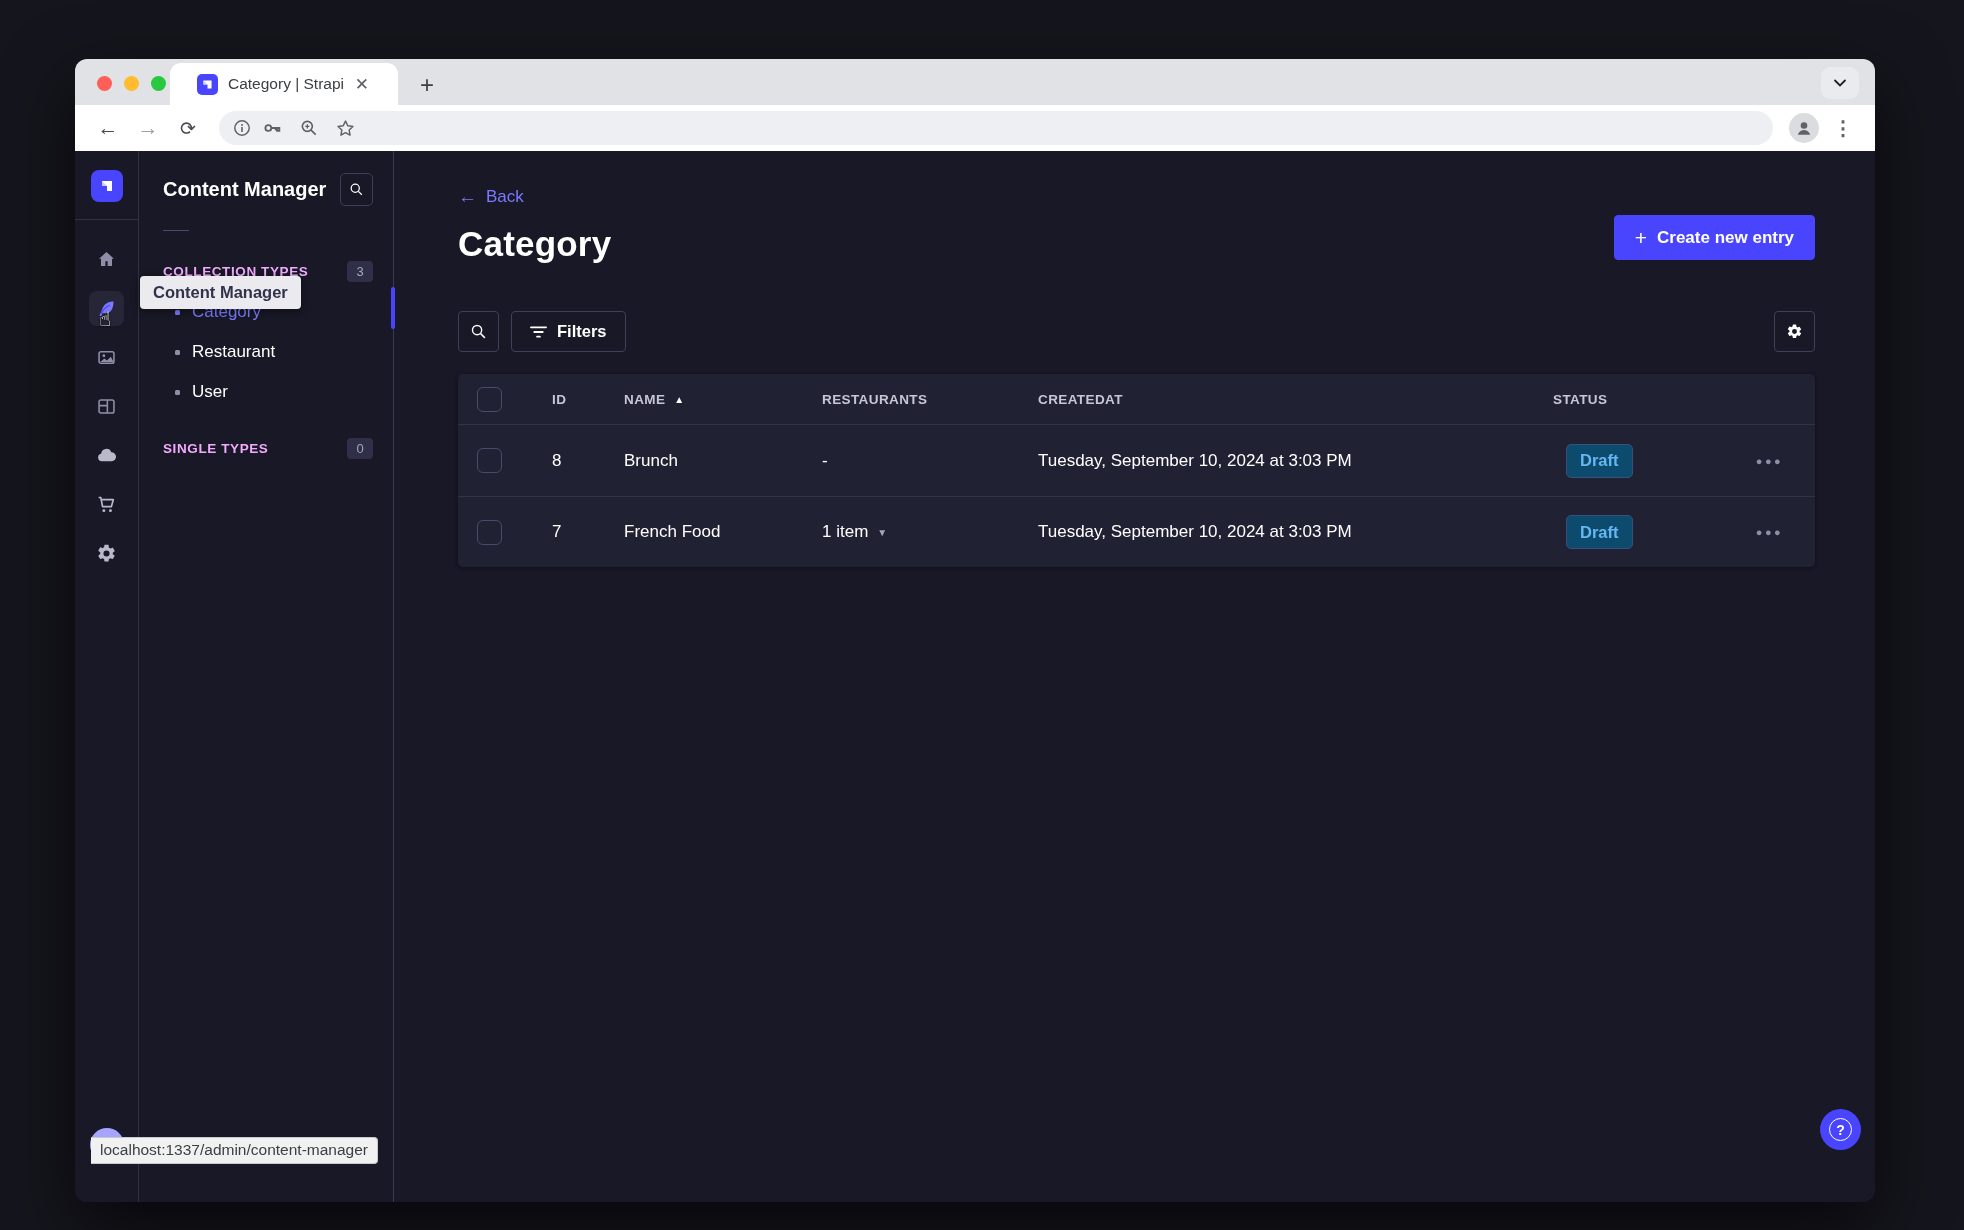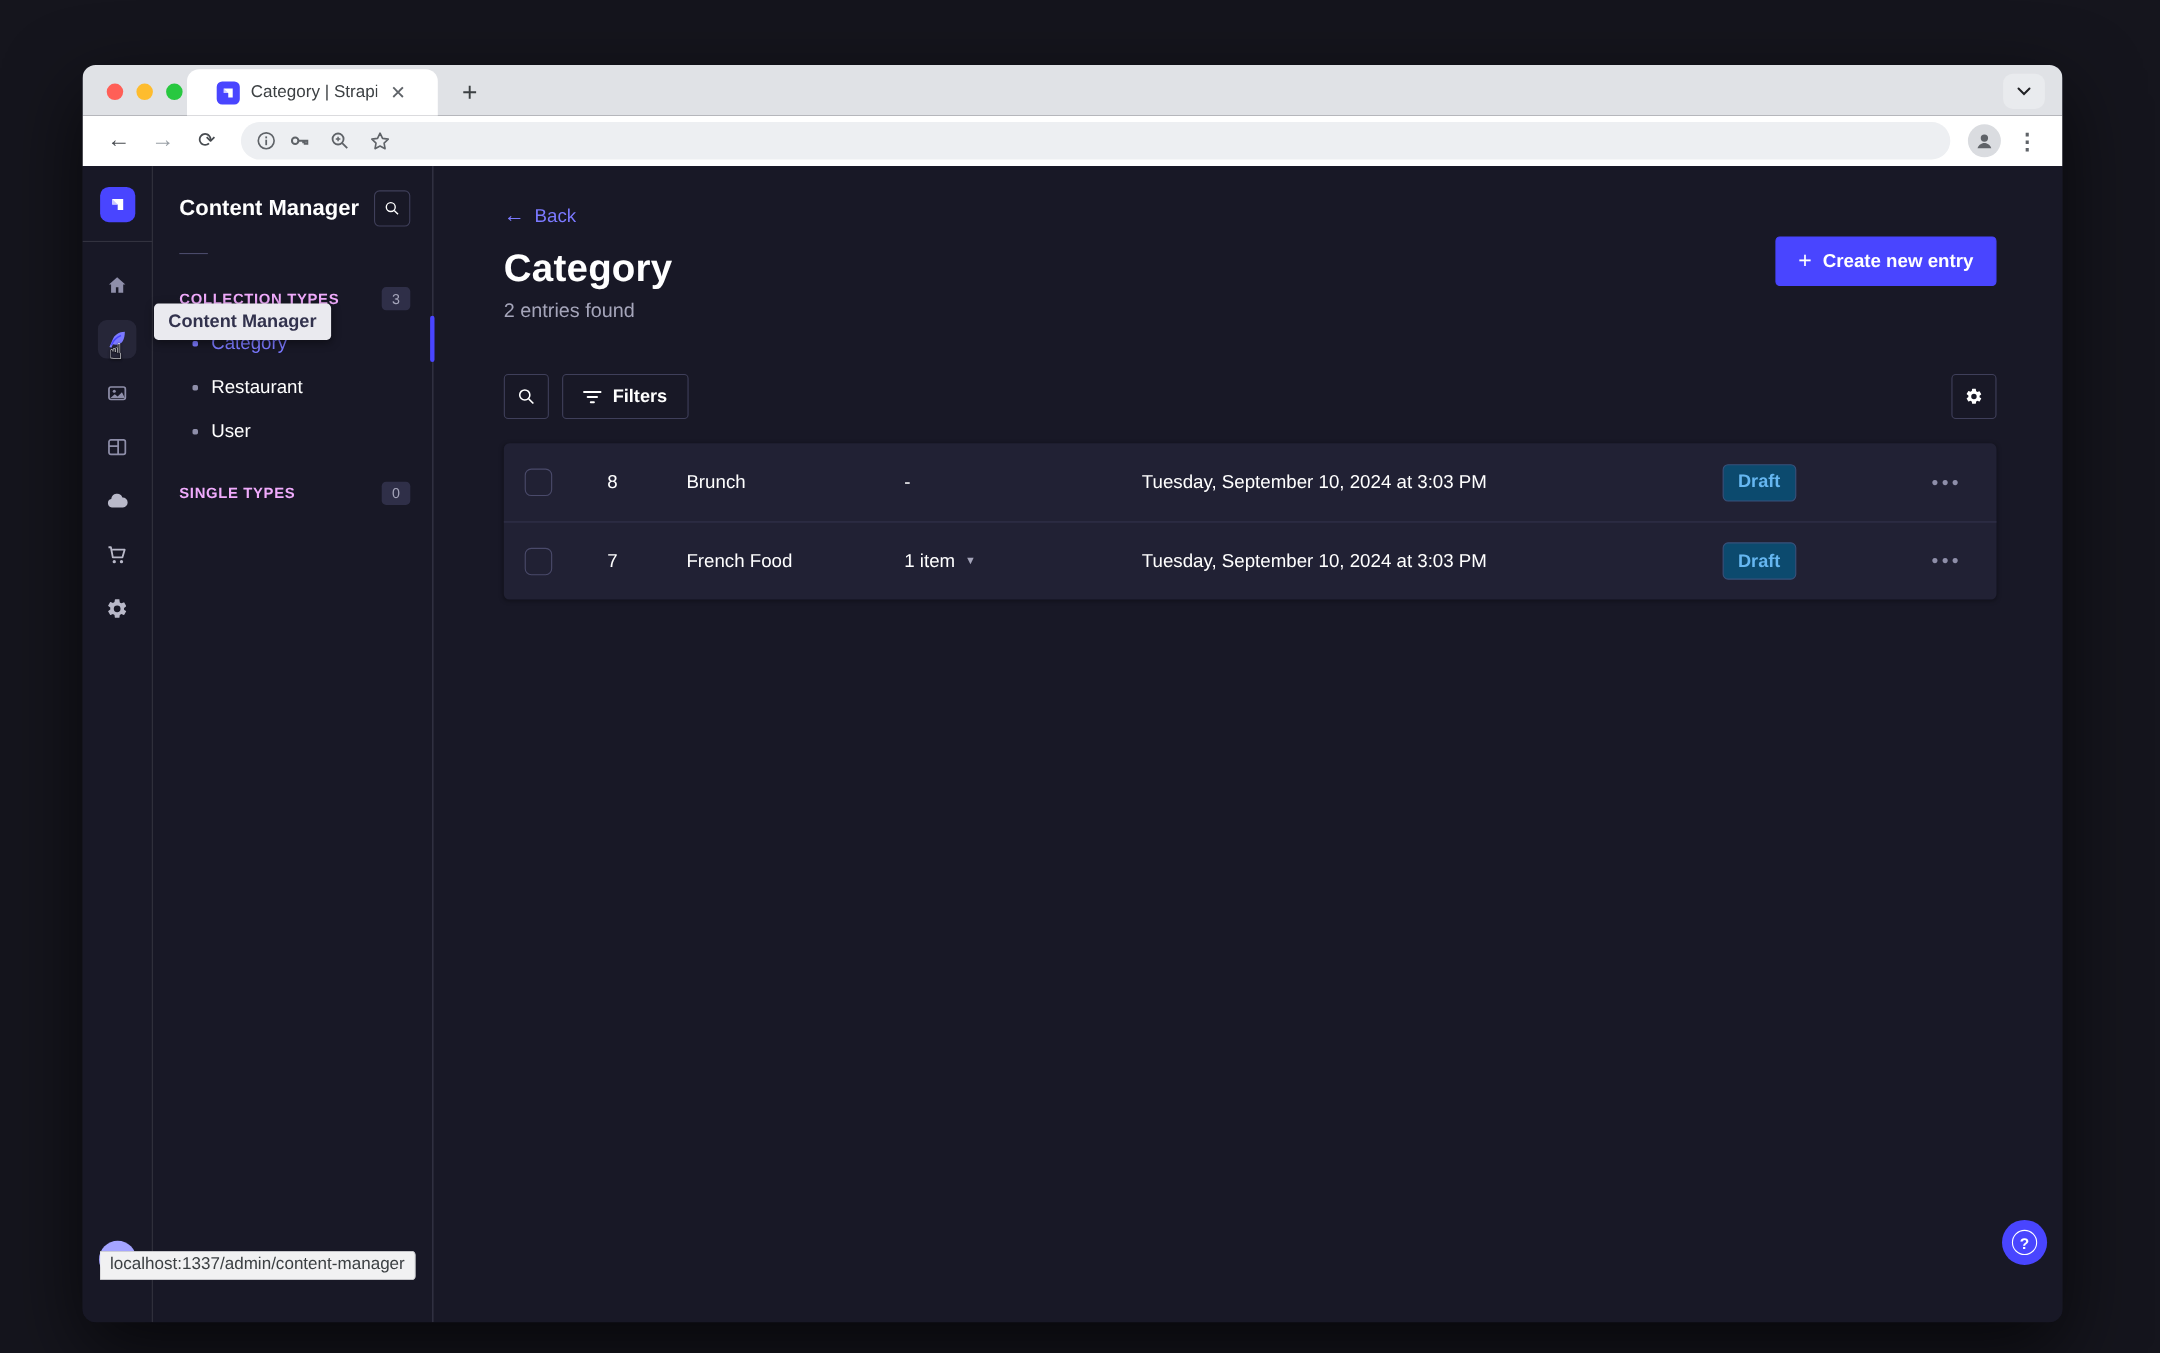--- a/index.html
+++ b/index.html
@@ -281,21 +281,20 @@
       <div class="active-indicator"></div>
       <div class="tooltip">Content Manager</div>
     </div>
 
     <div class="main">
       <div class="back-row">
         <span style="font-size:19px;">←</span>
         <span>Back</span>
       </div>
       <div class="page-title">Category</div>
-      <div class="page-subtitle">2 entries found</div>
       <button class="create-btn">
         <span class="create-plus">+</span>
         <span>Create new entry</span>
       </button>
 
       <div class="filter-row">
         <button class="ghost-btn search-btn">
           <svg width="17" height="17" viewBox="0 0 24 24">
               <circle cx="10" cy="10" r="6.5" fill="none" stroke="#ffffff" stroke-width="2"></circle>
               <path d="M15 15 L21 21" stroke="#ffffff" stroke-width="2"></path>
@@ -308,20 +307,34 @@
           <span>Filters</span>
         </button>
         <button class="ghost-btn gear-btn">
           <svg width="17" height="17" viewBox="0 0 24 24">
               <path d="M19.14 12.94a7 7 0 0 0 .06-.94 7 7 0 0 0-.06-.94l2.03-1.58a.5.5 0 0 0 .12-.64l-1.92-3.32a.5.5 0 0 0-.61-.22l-2.39.96a7.3 7.3 0 0 0-1.62-.94l-.36-2.54A.5.5 0 0 0 13.9 2h-3.8a.5.5 0 0 0-.49.42l-.36 2.54c-.59.24-1.13.56-1.62.94l-2.39-.96a.5.5 0 0 0-.61.22L2.71 8.48a.5.5 0 0 0 .12.64l2.03 1.58a7 7 0 0 0 0 1.88l-2.03 1.58a.5.5 0 0 0-.12.64l1.92 3.32c.13.23.4.32.61.22l2.39-.96c.49.38 1.03.7 1.62.94l.36 2.54c.04.24.25.42.49.42h3.8c.24 0 .45-.18.49-.42l.36-2.54c.59-.24 1.13-.56 1.62-.94l2.39.96c.21.1.48.01.61-.22l1.92-3.32a.5.5 0 0 0-.12-.64zM12 15.5a3.5 3.5 0 1 1 0-7 3.5 3.5 0 0 1 0 7z" fill="#ffffff"></path>
             </svg>
         </button>
       </div>
 
       <div class="table">
+        <div class="trow thead">
+          <div class="cell c-check">
+              <span class="checkbox"></span>
+            </div>
+          <div class="cell c-id th">ID</div>
+          <div class="cell c-name th">
+            <span>NAME</span>
+            <span class="sort-caret">▲</span>
+          </div>
+          <div class="cell c-rest th">RESTAURANTS</div>
+          <div class="cell c-created th">CREATEDAT</div>
+          <div class="cell c-status th">STATUS</div>
+          <div class="cell c-actions"></div>
+        </div>
 
         <div class="trow tbody-row">
           <div class="cell c-check">
               <span class="checkbox"></span>
             </div>
           <div class="cell c-id td">8</div>
           <div class="cell c-name td">Brunch</div>
           <div class="cell c-rest td">-</div>
           <div class="cell c-created td">Tuesday, September 10, 2024 at 3:03 PM</div>
           <div class="cell c-status">

